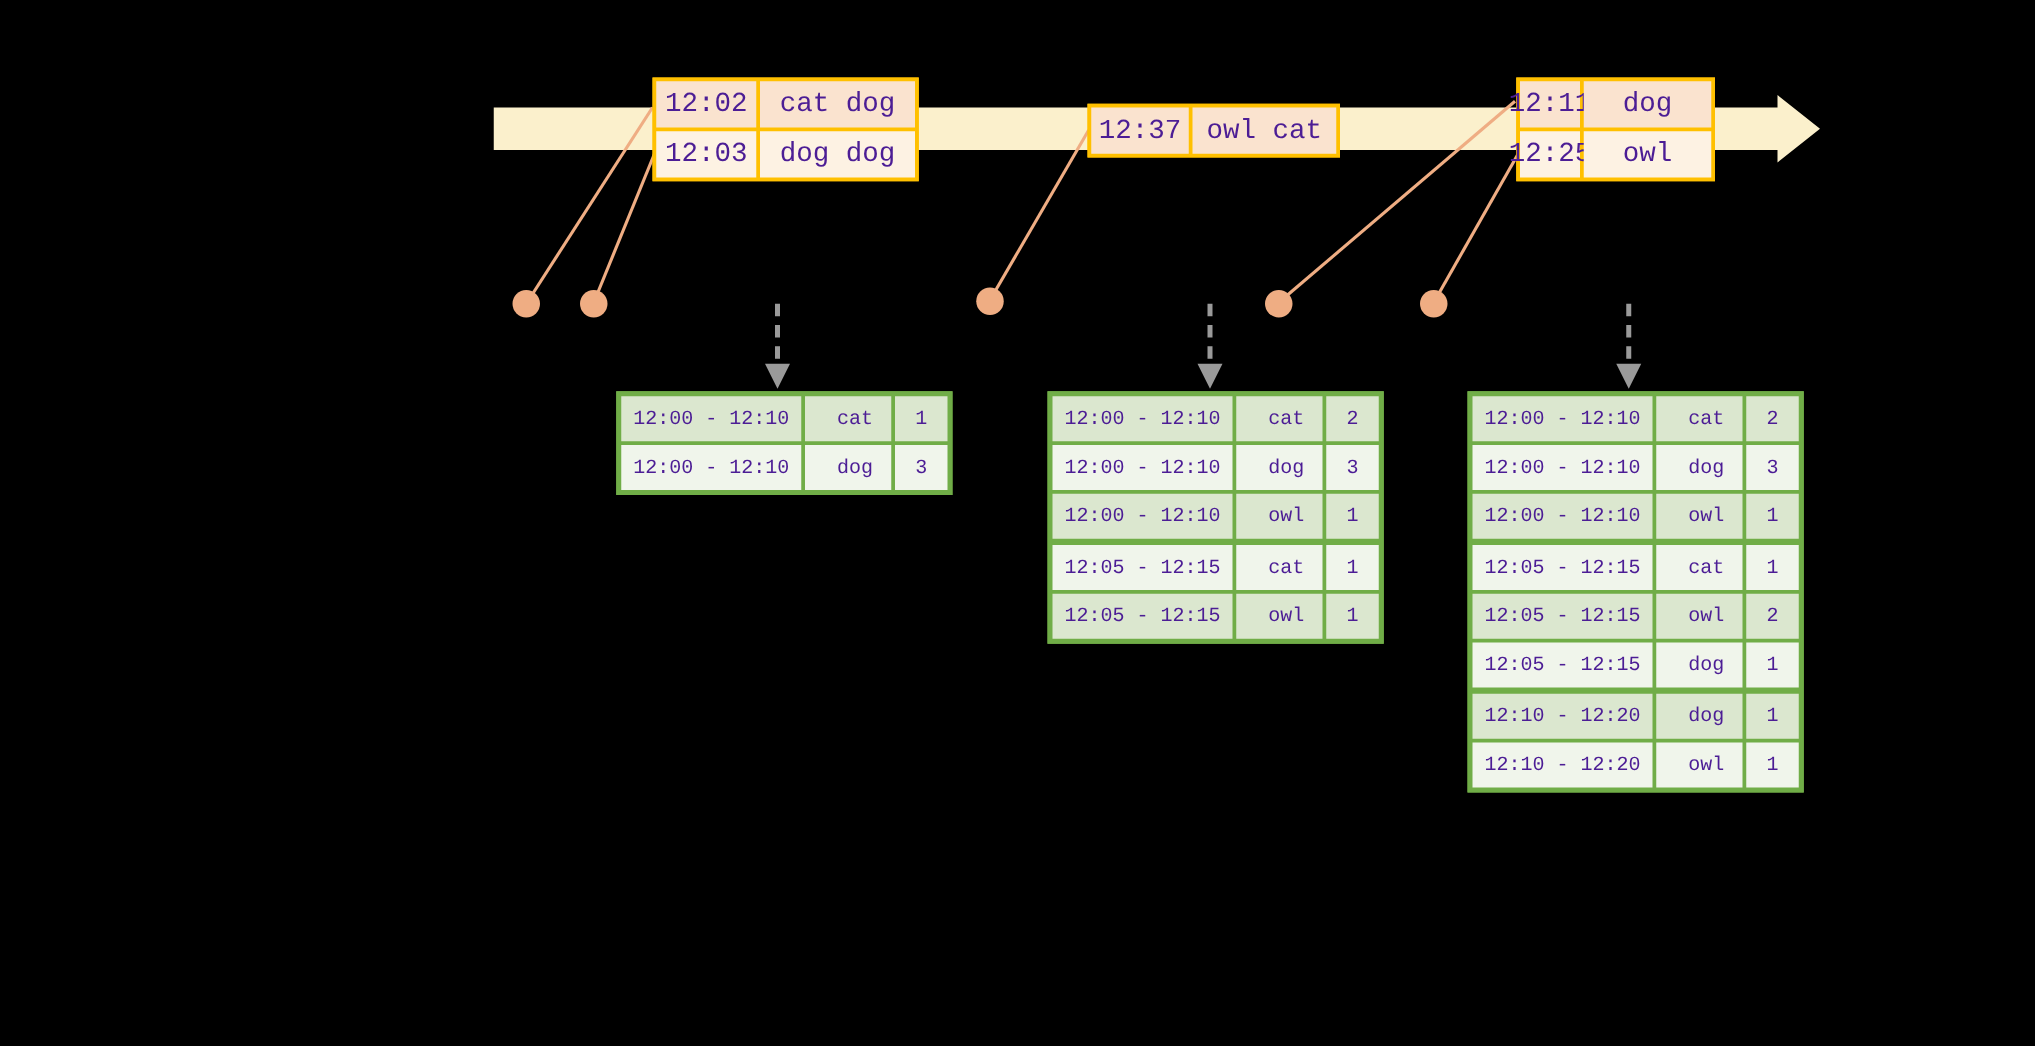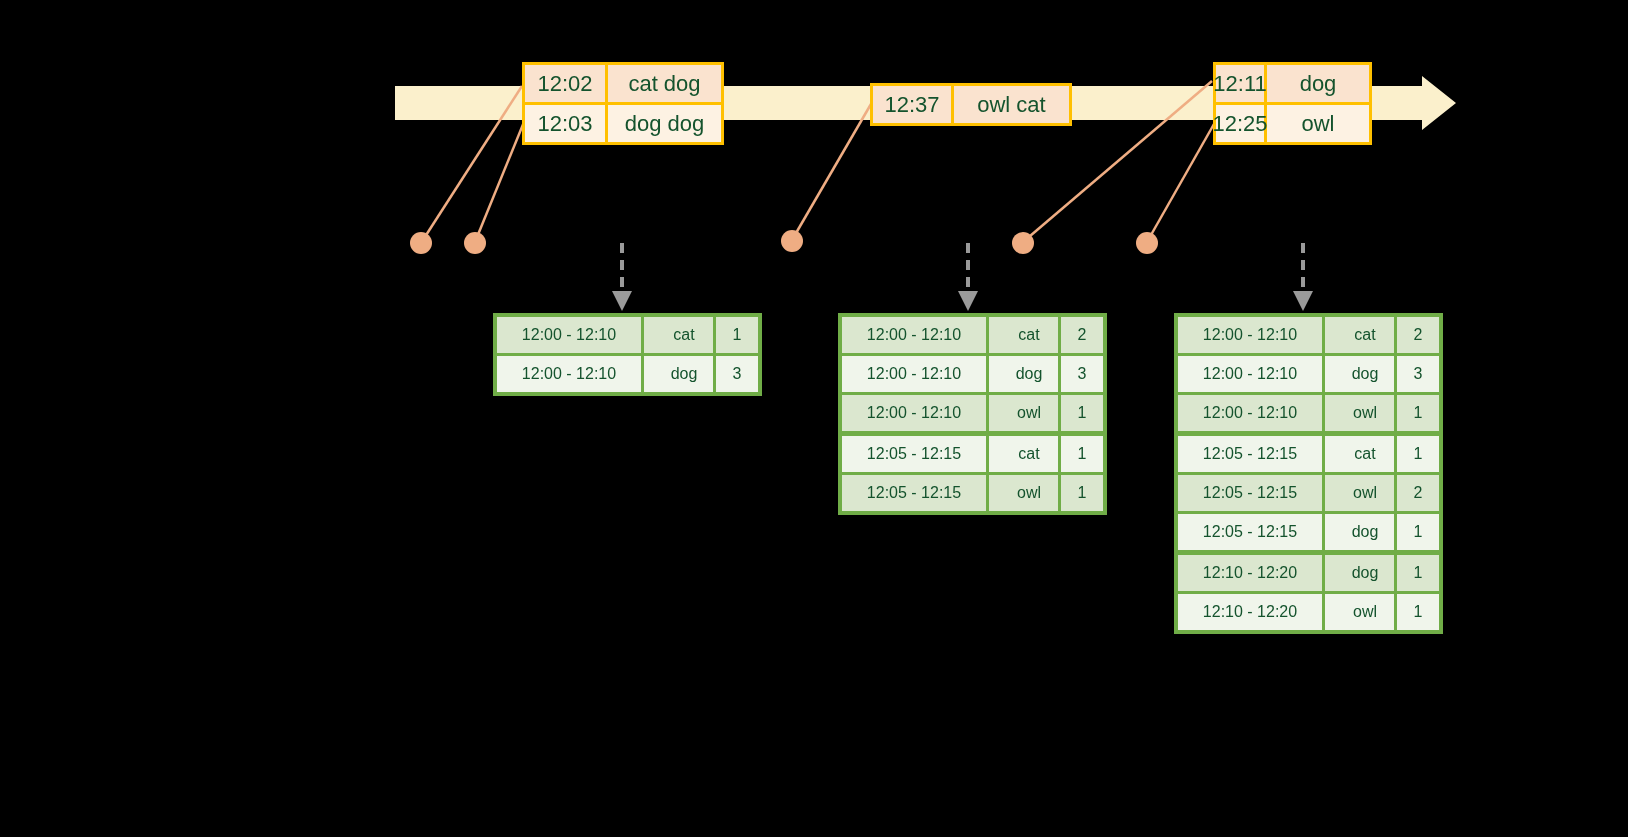--- a/index.html
+++ b/index.html
@@ -1,34 +1,34 @@
 <!DOCTYPE html>
 <html><head>
 <meta charset="utf-8">
 <style>
   html,body{margin:0;padding:0;background:#000;}
   #canvas{
     position:relative;width:1628px;height:837px;background:#000;overflow:hidden;
-    font-family:Liberation Sans, sans-serif;color:#14532d;
+    font-family:Liberation Mono, monospace;color:#4c1d95;
   }
   #overlay{position:absolute;left:0;top:0;width:1628px;height:837px;}
 
   
   .etable{
     position:absolute;display:flex;flex-direction:column;gap:3px;
     background:#FFC000;border:3px solid #FFC000;
   }
   .etable .erow{display:flex;gap:3px;}
   .etable .cell{
     display:flex;align-items:center;justify-content:center;
     height:37px;font-size:22px;
   }
   .e-dark{background:#FAE3CF;}
   .e-light{background:#FDF2E3;}
-  #etable-1 .t{width:80px;} #etable-1 .w{width:113px;}
+  #etable-1 .t{width:80px;} #etable-1 .w{width:124px;}
   #etable-2 .t{width:78px;} #etable-2 .w{width:115px;}
   #etable-3 .t{width:48px;} #etable-3 .w{width:102px;}
   #etable-1{left:522px;top:62px;}
   #etable-2{left:870px;top:83px;}
   #etable-3{left:1213px;top:62px;}
 
   
   .rtable{
     position:absolute;display:flex;flex-direction:column;gap:3px;
     background:#70AD47;border:4px solid #70AD47;

